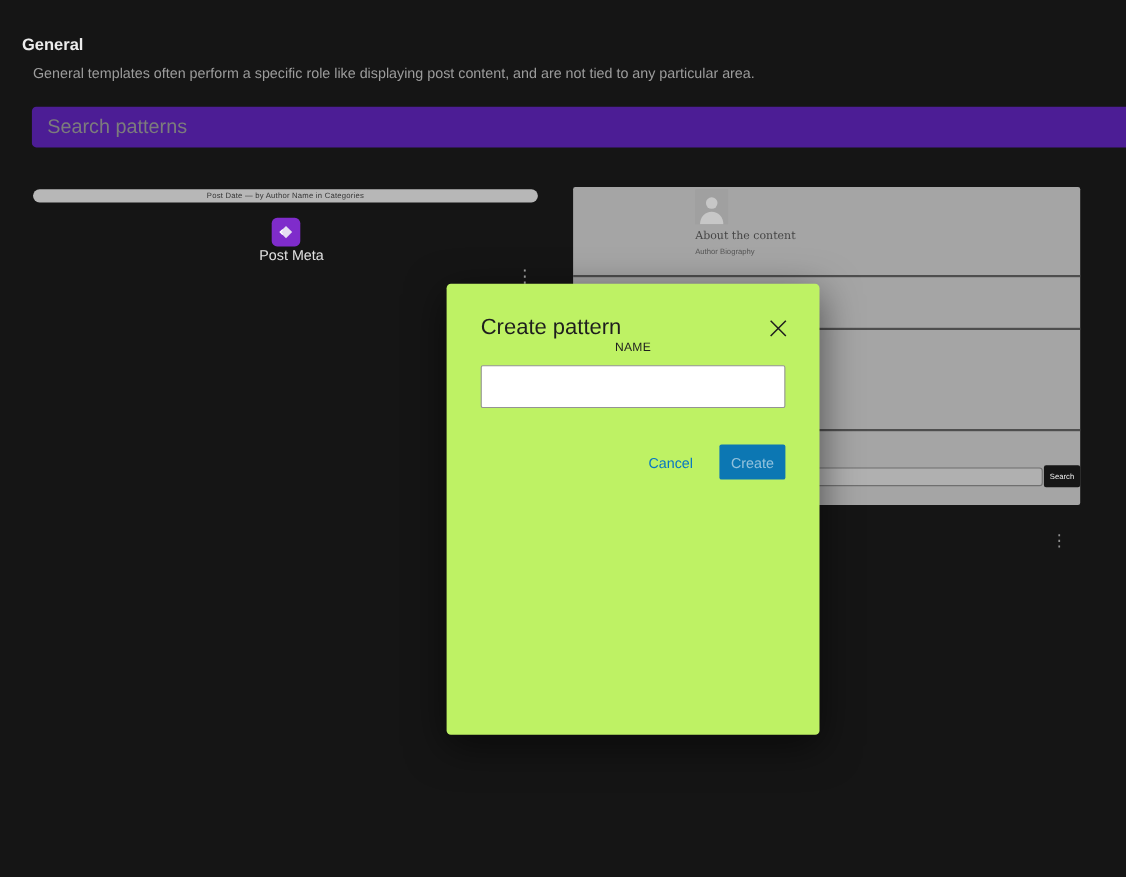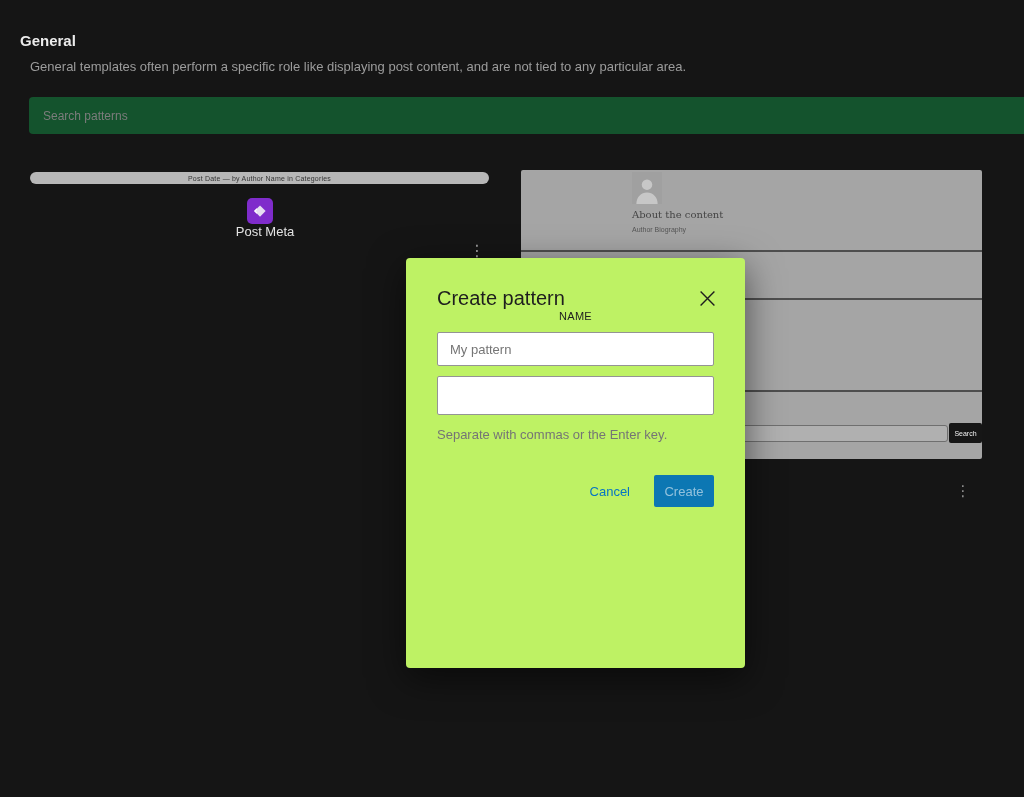--- a/index.html
+++ b/index.html
@@ -17,22 +17,22 @@
   }
   .page-desc {
     position: absolute; left: 30px; top: 59px;
     font-size: 13px; color: #9c9c9c;
   }
 
   
   .search-bar {
     position: absolute; left: 29px; top: 97px;
     width: 995px; height: 37px;
-    background: #14532d; border: none; border-radius: 4px 0 0 4px;
-    padding: 0 14px; font-size: 12px; color: #d5d5d5;
+    background: #4c1d95; border: none; border-radius: 4px 0 0 4px;
+    padding: 0 14px; font-size: 18px; color: #d5d5d5;
     font-family: "Liberation Sans", sans-serif;
     outline: none;
   }
   .search-bar::placeholder { color: #7c7c7c; }
 
   
   .pm-preview-bar {
     position: absolute; left: 30px; top: 172px;
     width: 459px; height: 12px;
     background: #b7b7b7; border-radius: 7px;
@@ -196,23 +196,21 @@
 
 <div class="modal">
   <div class="modal-title">Create pattern</div>
   <button class="modal-close">
     <svg width="17" height="17" viewBox="0 0 16 16">
       <path d="M1.5 1.5 L14.5 14.5 M14.5 1.5 L1.5 14.5" stroke="#1e1e1e" stroke-width="1.3" fill="none"></path>
     </svg>
   </button>
 
   <label class="field-label">NAME</label>
-  <input class="text-input" type="text" placeholder="My pattern" style="">
 
   <input class="text-input input-tall" type="text" style="">
-  <div class="help-text">Separate with commas or the Enter key.</div>
 
 
   <div class="modal-footer">
     <button class="btn-cancel">Cancel</button>
     <button class="btn-create">Create</button>
   </div>
 </div>
 
 </body></html>

